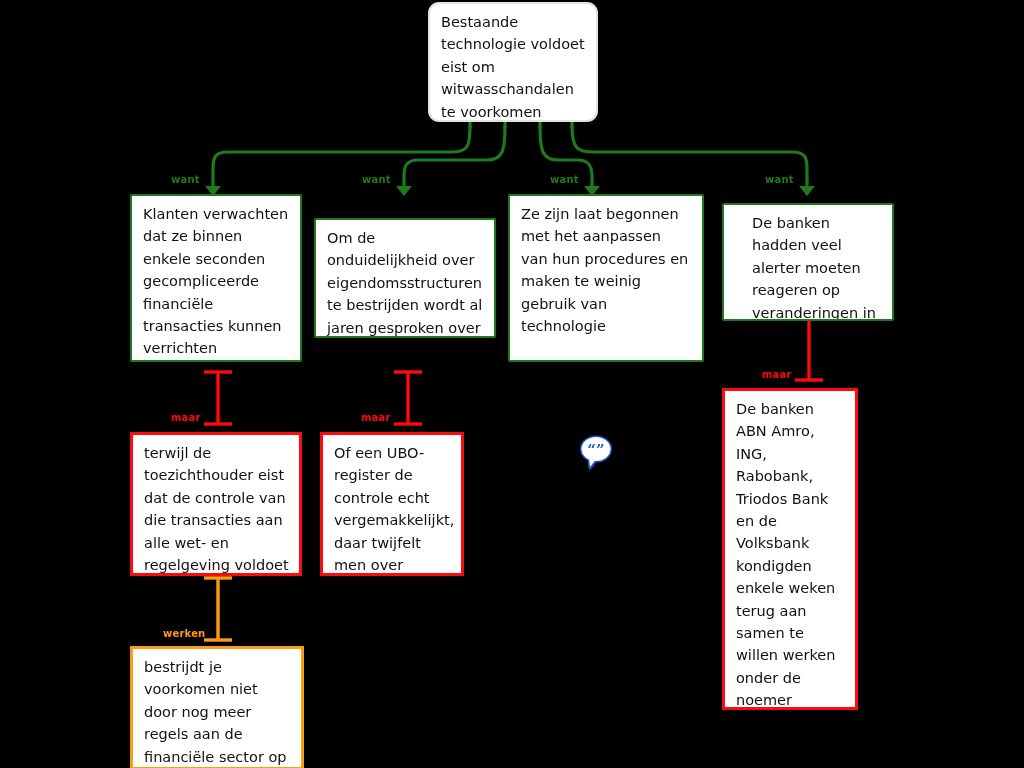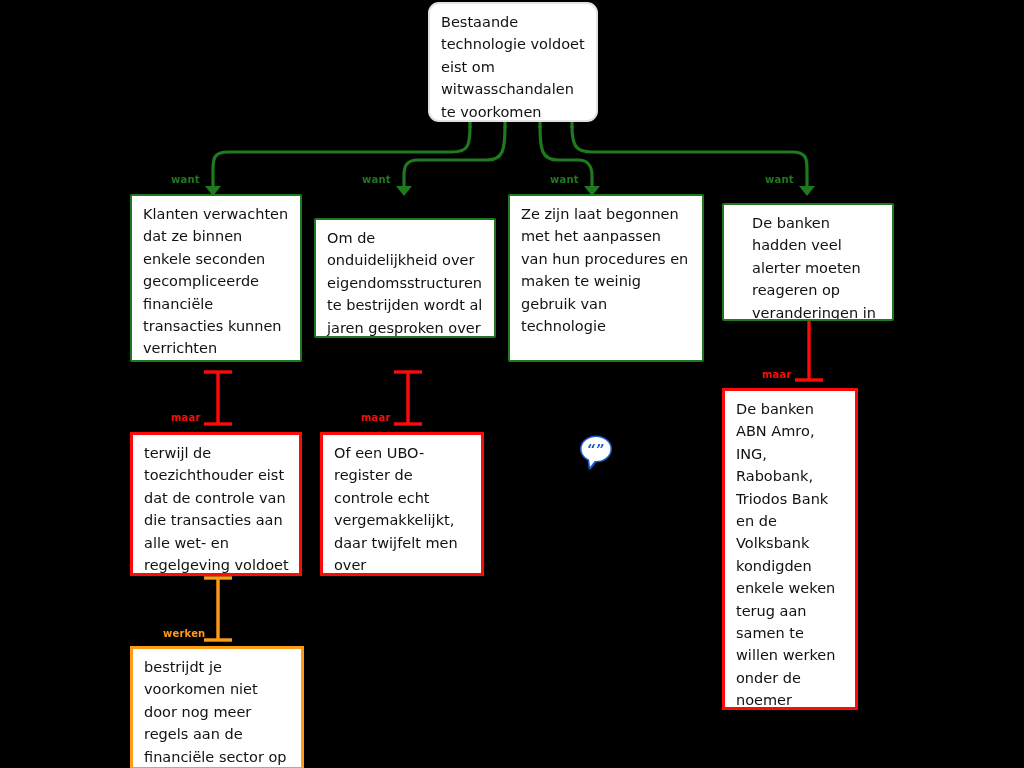--- a/index.html
+++ b/index.html
@@ -156,21 +156,21 @@
   </div>
 
   <div class="node node-green" style="left:722px; top:203px; width:172px; height:118px;padding-left:28px;">
     <span>De banken hadden veel alerter moeten reageren op veranderingen in de maatschappij</span>
   </div>
 
   <div class="node node-red" style="left:130px; top:432px; width:172px; height:144px;">
     <span>terwijl de toezichthouder eist dat de controle van die transacties aan alle wet- en regelgeving voldoet</span>
   </div>
 
-  <div class="node node-red" style="left:320px; top:432px; width:164px; height:144px;">
+  <div class="node node-red" style="left:320px; top:432px; width:144px; height:144px;">
     <span>Of een UBO-register de controle echt vergemakkelijkt, daar twijfelt men over</span>
   </div>
 
   <div class="node node-red" style="left:722px; top:388px; width:136px; height:322px;">
     <span>De banken ABN Amro, ING, Rabobank, Triodos Bank en de Volksbank kondigden enkele weken terug aan samen te willen werken onder de noemer Transactie Monitoring Nederland - een gezamenlijk anti-witwasbedrijf.</span>
   </div>
 
   <div class="node node-orange" style="left:130px; top:646px; width:174px; height:124px;">
     <span>bestrijdt je voorkomen niet door nog meer regels aan de financiële sector op te leggen.</span>
   </div>

